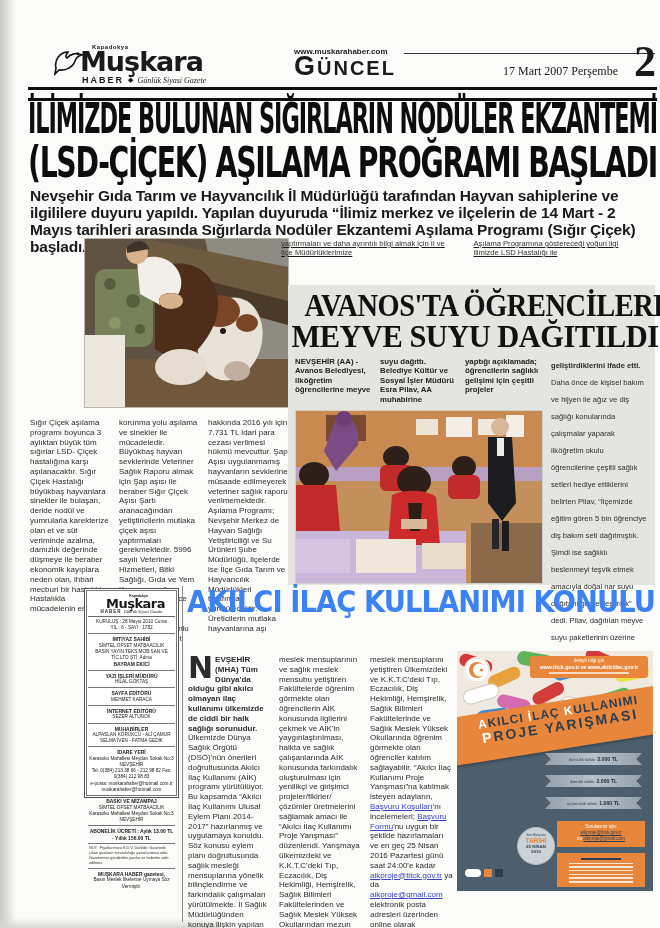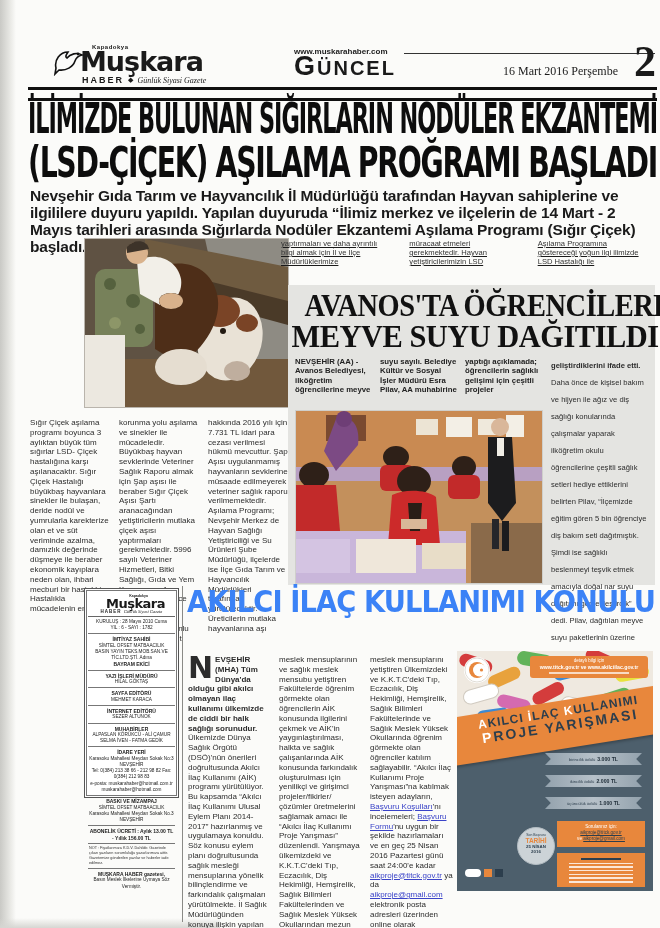--- a/index.html
+++ b/index.html
@@ -154,21 +154,21 @@
 </div>
 
 <div class="guncel-wrap">
   <div class="site-row">
     <span class="site-url">www.muskarahaber.com</span>
     <span class="site-rule"></span>
   </div>
   <div class="guncel"><span class="bigG">G</span><span>ÜNCEL</span></div>
 </div>
 
-<div class="hdr-date">16 Mart 2016 Perşembe</div>
+<div class="hdr-date">17 Mart 2007 Perşembe</div>
 <div class="hdr-pagenum">2</div>
 <div class="hdr-rules"></div>
 
 <div class="main-head">
   <div><span class="l" style="display: inline-block; white-space: nowrap; transform-origin: left center; transform: scaleX(0.520265);">İLİMİZDE BULUNAN SIĞIRLARIN NODÜLER EKZANTEMİ</span></div>
   <div><span class="l" style="display: inline-block; white-space: nowrap; transform-origin: left center; transform: scaleX(0.658639);">(LSD-ÇİÇEK) AŞILAMA PROĞRAMI BAŞLADI</span></div>
 </div>
 <div class="subhead">Nevşehir Gıda Tarım ve Hayvancılık İl Müdürlüğü tarafından Hayvan sahiplerine ve ilgililere duyuru yapıldı. Yapılan duyuruda “İlimiz  merkez ve ilçelerin de 14 Mart - 2 Mayıs tarihleri arasında Sığırlarda Nodüler Ekzantemi Aşılama Programı (Sığır Çiçek) başladı.</div>
 
 <svg class="photo-cattle" viewBox="0 0 203 168" preserveAspectRatio="none">
@@ -192,40 +192,39 @@
   <path d="M52 22 C70 12 92 20 96 40 C98 55 88 65 75 66 L55 55 Z" fill="#f2efe8"></path>
   <ellipse cx="86" cy="62" rx="12" ry="8" fill="#d9b globally"></ellipse>
   <ellipse cx="86" cy="62" rx="12" ry="8" fill="#d9b28c"></ellipse>
   <circle cx="52" cy="14" r="11" fill="#d9b28c"></circle>
   <path d="M42 8 C48 0 62 0 64 10 L42 14 Z" fill="#3d3329"></path>
   <rect x="0" y="96" width="40" height="72" fill="#ece8e0"></rect>
 </svg>
 
 <div class="topstrip">
   <div class="c">yaptırmaları ve daha ayrıntılı bilgi almak için İl ve İlçe Müdürlüklerimize</div>
-  <div class="c">müracaat etmeleri gerekmektedir. Hayvan yetiştiricilerimizin LSD</div>
   <div class="c">Aşılama Programına göstereceği yoğun ilgi ilimizde LSD Hastalığı ile</div>
 </div>
 
 <div class="main-cols">
   <div class="c">Sığır Çiçek aşılama programı boyunca 3 aylıktan büyük tüm sığırlar LSD- Çiçek hastalığına karşı aşılanacaktır. Sığır Çiçek Hastalığı büyükbaş hayvanlara sinekler ile bulaşan, deride nodül ve yumrularla karekterize olan et ve süt veriminde azalma, damızlık değerinde düşmeye ile beraber ekonomik kayıplara neden olan, ihbari mecburi bir hastalıktır. Hastalıkla mücadelenin en etkin</div>
   <div class="c">korunma yolu aşılama ve sinekler ile mücadeledir. Büyükbaş hayvan sevklerinde Veteriner Sağlık Raporu almak için Şap aşısı ile beraber Sığır Çiçek Aşısı Şartı aranacağından yetiştiricilerin mutlaka çiçek aşısı yaptırmaları gerekmektedir. 5996 sayılı Veteriner Hizmetleri, Bitki Sağlığı, Gıda ve Yem Kanununun 4. maddesi gereğince yetiştiricilerin hayvanlarını aşılatmaları zorunlu olup, aksi hareket edenler</div>
   <div class="c">hakkında 2016 yılı için 7.731 TL idari para cezası verilmesi hükmü mevcuttur. Şap Aşısı uygulanmamış hayvanların  sevklerine müsaade edilmeyerek veteriner sağlık raporu verilmemektedir. Aşılama Programı; Nevşehir Merkez de Hayvan Sağlığı Yetiştiriciliği ve Su Ürünleri Şube Müdürlüğü, ilçelerde ise İlçe Gıda Tarım ve Hayvancılık Müdürlükleri tarafından yürütülecektir. Üreticilerin mutlaka hayvanlarına aşı</div>
 </div>
 
 <div class="avanos">
   <div class="av-head">
     <div><span class="l" style="display: inline-block; white-space: nowrap; transform-origin: center center; transform: scaleX(0.9175);">AVANOS'TA ÖĞRENCİLERE</span></div>
     <div><span class="l" style="display: inline-block; white-space: nowrap; transform-origin: center center; transform: scaleX(0.981283);">MEYVE SUYU DAĞITILDI</span></div>
   </div>
   <div class="av-body">
     <div class="av-left">
       <div class="av-intro">
         <div class="c">NEVŞEHİR (AA) - Avanos Belediyesi, ilköğretim öğrencilerine meyve</div>
-        <div class="c">suyu sayılı. Belediye Kültür ve Sosyal İşler Müdürü Esra Pilav, AA muhabirine</div>
+        <div class="c">suyu dağıttı. Belediye Kültür ve Sosyal İşler Müdürü Esra Pilav, AA muhabirine</div>
         <div class="c">yaptığı açıklamada; öğrencilerin sağlıklı gelişimi için çeşitli projeler</div>
       </div>
       <svg class="photo-class" viewBox="0 0 246 172" preserveAspectRatio="none">
         <rect width="246" height="172" fill="#c3905c"></rect>
         <rect x="0" y="0" width="246" height="58" fill="#c98a52"></rect>
         <rect x="150" y="6" width="26" height="20" fill="#f3efe6"></rect>
           <rect x="182" y="8" width="20" height="16" fill="#efe9dc"></rect>
         <rect x="210" y="4" width="18" height="22" fill="#f3efe6"></rect>
           <rect x="120" y="8" width="22" height="16" fill="#ece4d4"></rect>
         <rect x="30" y="4" width="40" height="26" fill="#7a4a30"></rect>

